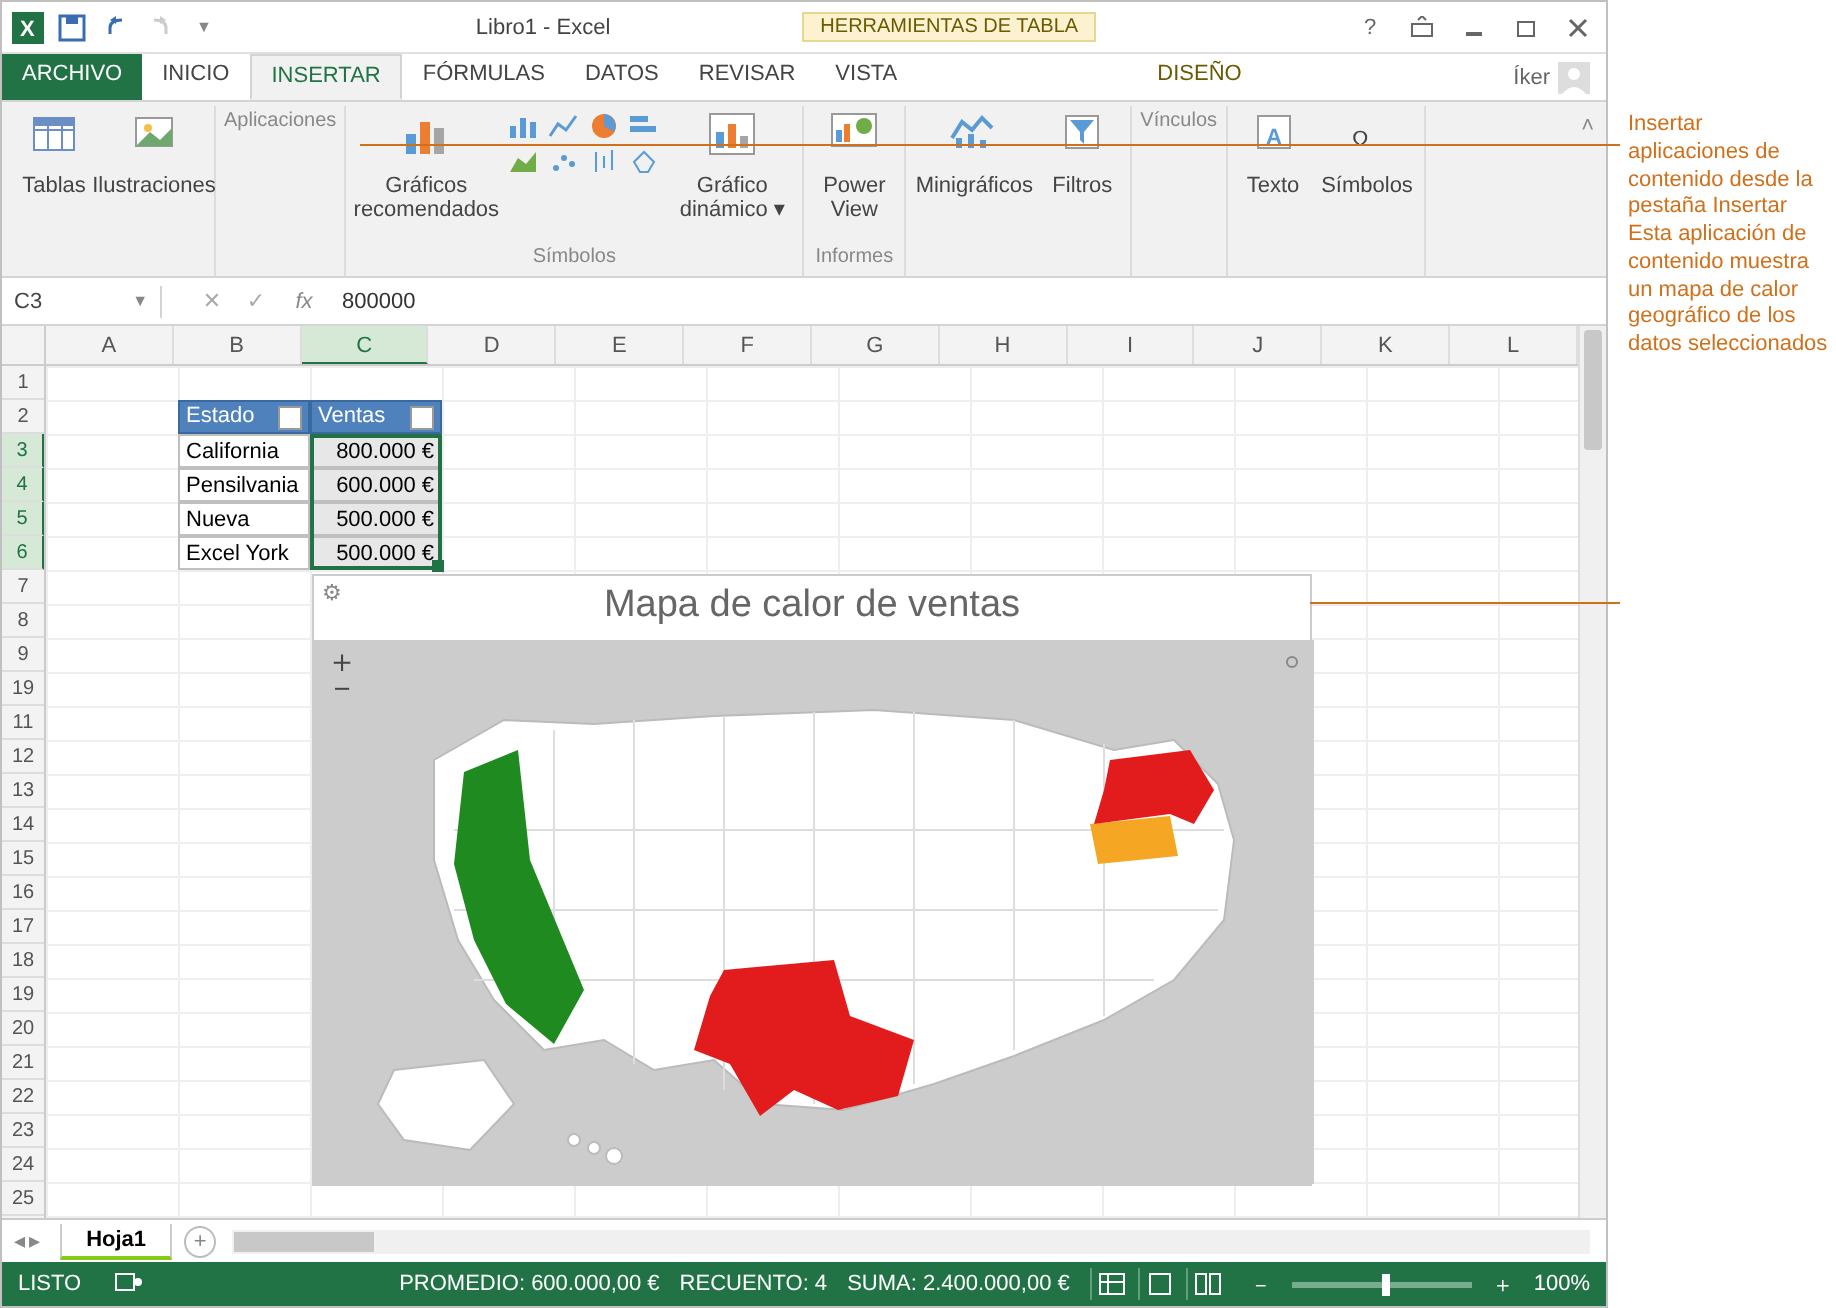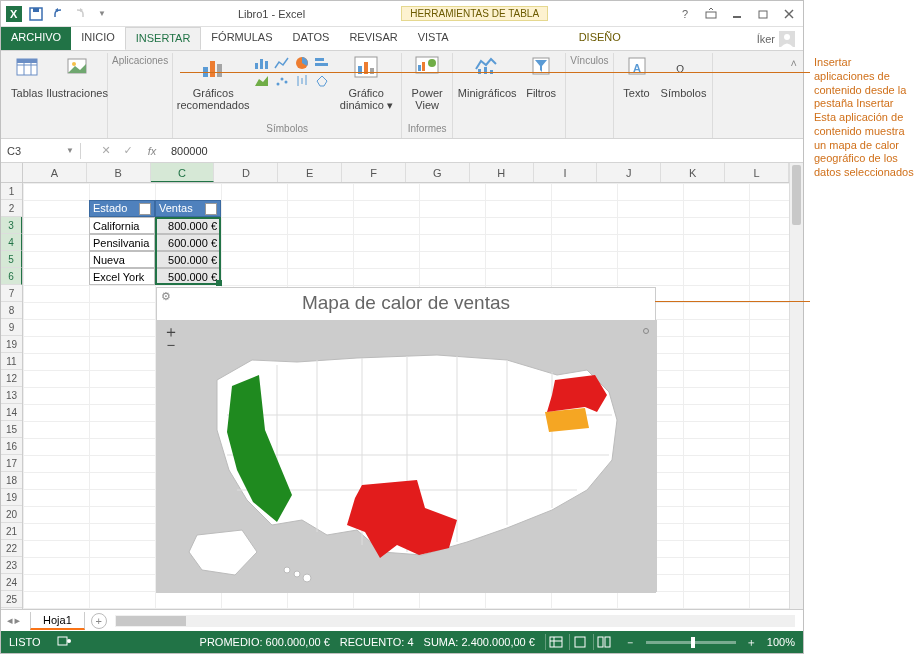--- a/index.html
+++ b/index.html
@@ -74,21 +74,21 @@
 .map-title { text-align:center; color:#666; font-size:19px; padding:4px 0 6px 0;}
 .map-gear { position:absolute; left:4px; top:2px; color:#888;}
 .map-body { background:#ccc; position:relative; }
 .map-zoom { position:absolute; left:6px; top:6px; color:#444; font-size:16px; line-height:0.8;}
 .map-dots { position:absolute; right:6px; top:8px; width:6px; height:6px; border:1px solid #888; border-radius:50%;}
 
 
 .sheet-tabs { height: 22px; border-top: 1px solid #ccc; display: flex; align-items: center; background: #fff; }
 .sheet-nav { display:flex; gap:2px; padding:0 6px; color:#888;}
 .sheet-tab { padding: 2px 12px; border: 1px solid #ccc; border-top:none; background: #fff; font-size: 11px; margin-left:4px;}
-.sheet-tab.active { border-bottom:2px solid #f97316; font-weight:normal;}
+.sheet-tab.active { border-bottom:2px solid #84cc16; font-weight:bold;}
 .sheet-add { margin-left:6px; width:16px; height:16px; border:1px solid #bbb; border-radius:50%; display:flex; align-items:center; justify-content:center; color:#888;}
 .hscroll { flex:1; margin:0 8px; height:12px; background:#f0f0f0; position:relative;}
 .hscroll .thumb { position:absolute; top:1px; bottom:1px; left:1px; width:70px; background:#c8c8c8;}
 
 
 .status-bar { height: 22px; background: #217346; color: #fff; display: flex; align-items: center; font-size: 11px; padding: 0 8px; gap: 16px; }
 .status-right { margin-left:auto; display:flex; align-items:center; gap:10px;}
 .view-buttons { display:flex; gap:2px;}
 .view-btn { width:22px; height:16px; display:flex; align-items:center; justify-content:center; border-left:1px solid rgba(255,255,255,0.3);}
 .zoom-slider { width:90px; height:3px; background:rgba(255,255,255,0.4); position:relative;}

